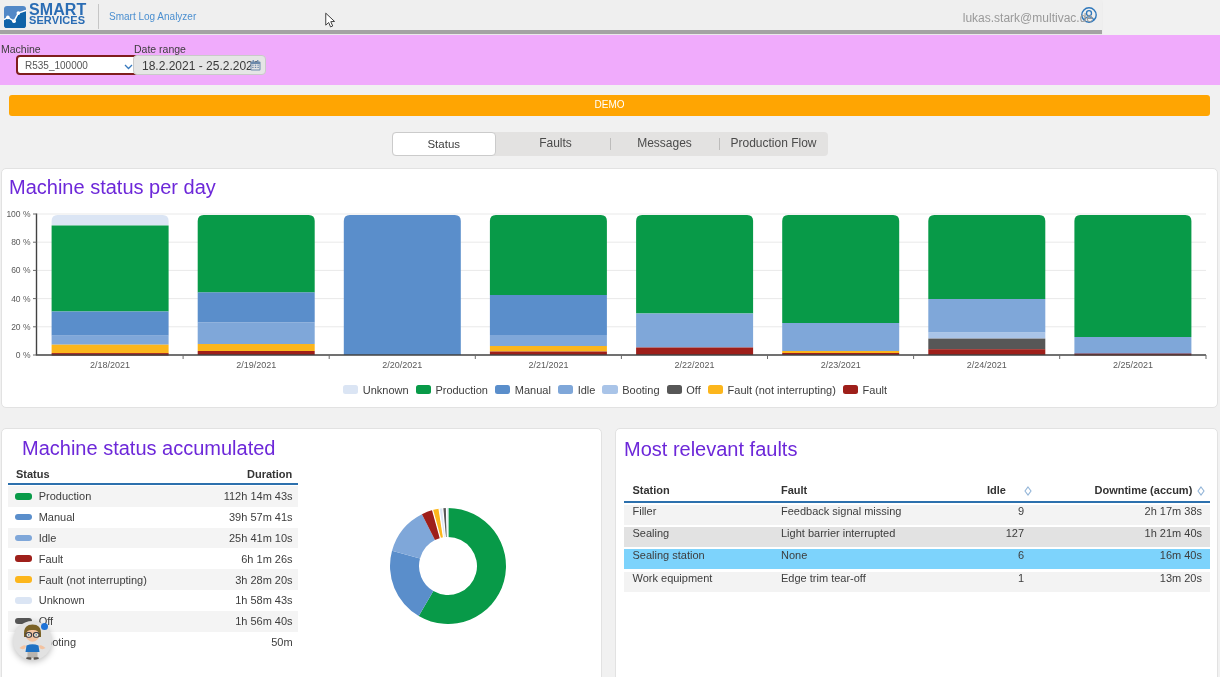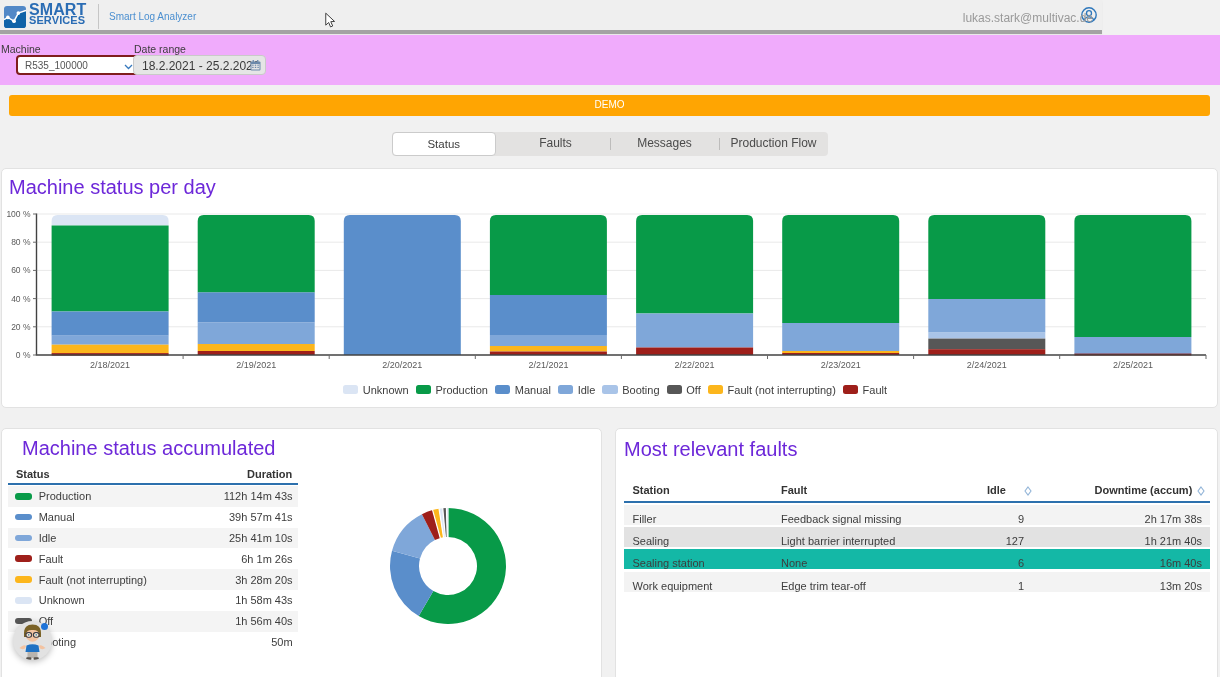--- a/index.html
+++ b/index.html
@@ -12,21 +12,21 @@
 #tabs{position:absolute;left:392px;top:132px;width:436px;height:23.5px;background:#e3e2e1;border-radius:4px}
 .tab{position:absolute;top:0;width:109px;height:23.5px;font-size:12px;color:#4a4a4a;text-align:center;line-height:23px}
 #acttab{position:absolute;left:0;top:-0.5px;width:103.5px;height:24.5px;background:#fff;border:1px solid #cbcbcb;border-radius:4px;font-size:11.5px;color:#3d3d3d;text-align:center;line-height:23px}
 .tsep{position:absolute;top:5.5px;width:1px;height:12.5px;background:#bdbcbb}
 .card{position:absolute;background:#fff;border:1px solid #e2e2e2;border-radius:5px}
 .ctitle{position:absolute;font-size:20px;color:#6d28d9}
 .th{position:absolute;font-size:11px;font-weight:bold;color:#333}
 .lrow{height:20.8px;display:flex;align-items:center;font-size:11px;color:#3d3d3d;padding-left:7.2px;padding-right:5.4px}
 .lrow .dur{margin-left:auto}
 .sw{width:16.5px;height:6.6px;border-radius:3px;margin-right:7px}
-.rrow{height:20px;margin-bottom:2.4px;display:flex;align-items:flex-end;font-size:11px;color:#3d3d3d}
+.rrow{height:20px;margin-bottom:2.4px;display:flex;align-items:flex-start;font-size:11px;color:#3d3d3d}
 .rrow .c1{width:157.5px;padding-left:9px}
 .rrow .c2{width:175px}
 .rrow .c3{width:68px;text-align:right}
 .rrow .c4{flex:1;text-align:right;padding-right:8px}
 #legend{position:absolute;left:0;top:383.5px;width:1220px;padding-left:10px;display:flex;justify-content:center;align-items:center;font-size:11px;color:#3d3d3d}
 #legend .it{display:flex;align-items:center;margin-right:7px}
 #legend .lsw{width:15.3px;height:9.2px;border-radius:2.5px;margin-right:4.5px}
 </style>
 </head>
 <body>
@@ -286,21 +286,21 @@
         <span class="c2">Feedback signal missing</span>
         <span class="c3">9</span>
         <span class="c4">2h 17m 38s</span>
       </div>
   <div class="rrow" style="background:#e2e2e2">
         <span class="c1">Sealing</span>
         <span class="c2">Light barrier interrupted</span>
         <span class="c3">127</span>
         <span class="c4">1h 21m 40s</span>
       </div>
-  <div class="rrow" style="background:#14b8a6">
+  <div class="rrow" style="background:#7dd3fc">
         <span class="c1">Sealing station</span>
         <span class="c2">None</span>
         <span class="c3">6</span>
         <span class="c4">16m 40s</span>
       </div>
   <div class="rrow" style="background:#f3f3f3">
         <span class="c1">Work equipment</span>
         <span class="c2">Edge trim tear-off</span>
         <span class="c3">1</span>
         <span class="c4">13m 20s</span>

